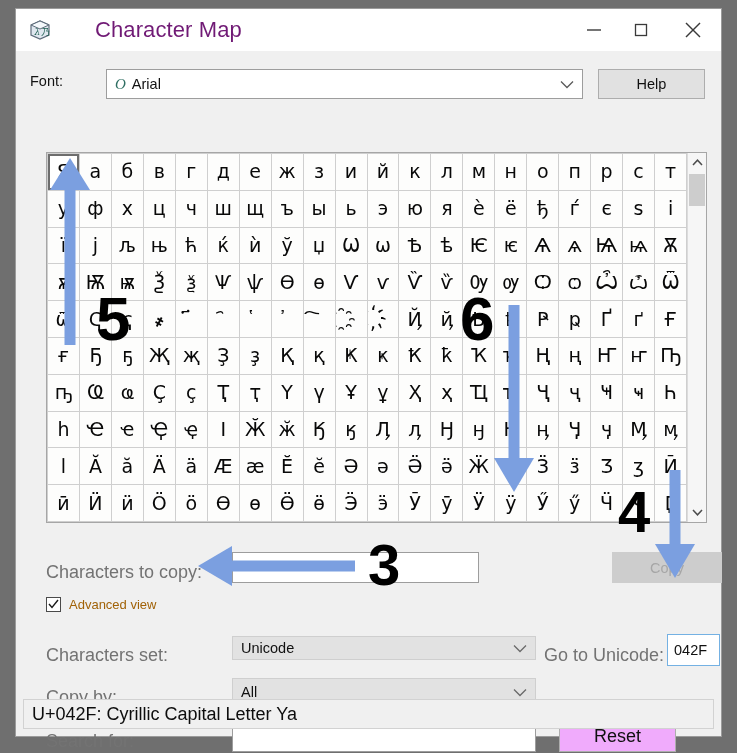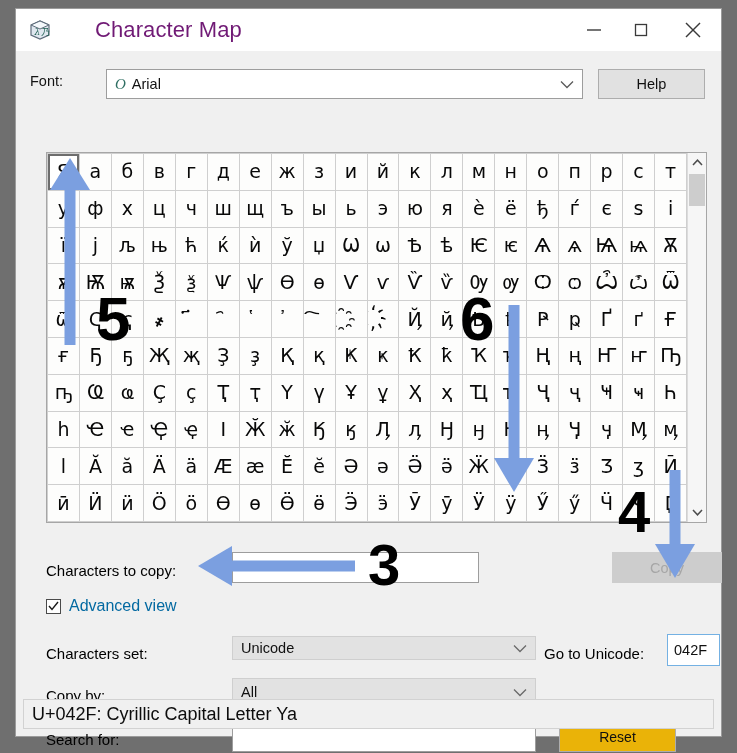--- a/index.html
+++ b/index.html
@@ -93,21 +93,21 @@
     position:absolute;left:0;width:100%;height:19px;
     display:flex;align-items:center;justify-content:center;color:#5c5c5c;
   }
   .sb-arrow.up{top:0;}
   .sb-arrow.down{bottom:0;}
   .sb-thumb{
     position:absolute;left:1px;right:1px;top:21px;height:32px;background:#cdcdcd;
   }
 
   
-  .ctl{position:absolute;font-size:15px;color:#000000;}
+  .ctl{position:absolute;font-size:18px;color:#737373;}
   .l-chars{left:30px;top:511px;}
   .in-chars{
     position:absolute;left:216px;top:501px;width:247px;height:31px;
     background:#fff;border:1px solid #9d9d9d;box-sizing:border-box;
   }
   .btn-select{
     position:absolute;left:472px;top:501px;width:113px;height:31px;
     background:#e1e1e1;border:2px solid #2b7fd4;box-sizing:border-box;
     display:flex;align-items:center;justify-content:center;
     font-size:14.5px;color:#101010;
@@ -120,21 +120,21 @@
   }
 
   .chk-wrap{
     position:absolute;left:30px;top:546px;display:flex;align-items:center;
   }
   .chk{
     width:15px;height:15px;background:#fff;border:1px solid #4a4a4a;
     box-sizing:border-box;position:relative;margin-right:8px;
   }
   .chk svg{position:absolute;left:1px;top:1px;}
-  .chk-lbl{font-size:16px;color:#0369a1;}
+  .chk-lbl{font-size:13px;color:#a16207;}
 
   .l-charset{left:30px;top:594px;}
   .cb-charset{
     position:absolute;left:216px;top:585px;width:304px;height:24px;
     background:#e2e2e2;border:1px solid #cfcfcf;box-sizing:border-box;
     display:flex;align-items:center;
   }
   .cb-charset .cv,.cb-group .cv{font-size:14.5px;color:#111;margin-left:8px;}
   .l-goto{left:528px;top:594px;}
   .in-goto{
@@ -151,23 +151,23 @@
     display:flex;align-items:center;
   }
 
   .l-search{left:30px;top:680px;}
   .in-search{
     position:absolute;left:216px;top:670px;width:304px;height:31px;
     background:#fff;border:1px solid #9d9d9d;box-sizing:border-box;
   }
   .btn-reset{
     position:absolute;left:543px;top:670px;width:117px;height:31px;
-    background:#eab308;border:1px solid #adadad;box-sizing:border-box;
+    background:#f0abfc;border:1px solid #adadad;box-sizing:border-box;
     display:flex;align-items:center;justify-content:center;
-    font-size:14px;color:#101010;
+    font-size:18px;color:#101010;
   }
 
   .statusbar{
     position:absolute;left:7px;bottom:7px;width:691px;height:30px;
     background:#f0f0f0;border:1px solid #d2d2d2;box-sizing:border-box;
     display:flex;align-items:center;
   }
   .statusbar span{font-size:18px;color:#0d0d0d;margin-left:8px;}
   .anno-num{
     position:absolute;font-family:"Liberation Sans","DejaVu Sans",sans-serif;

